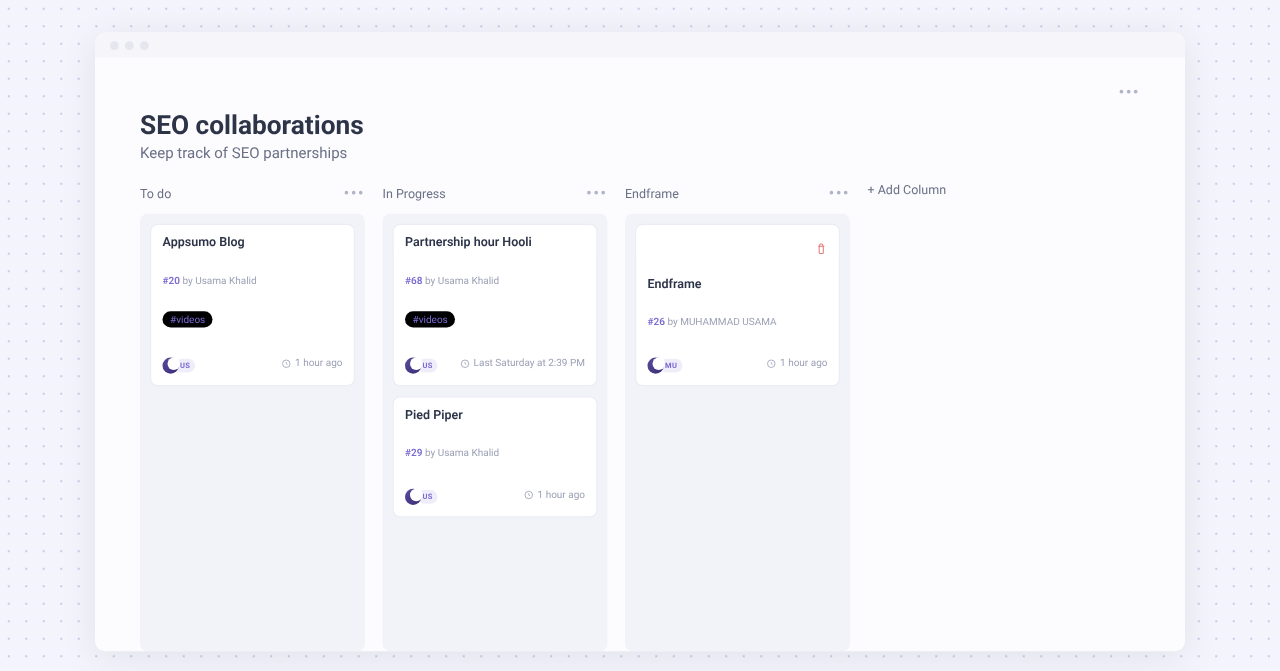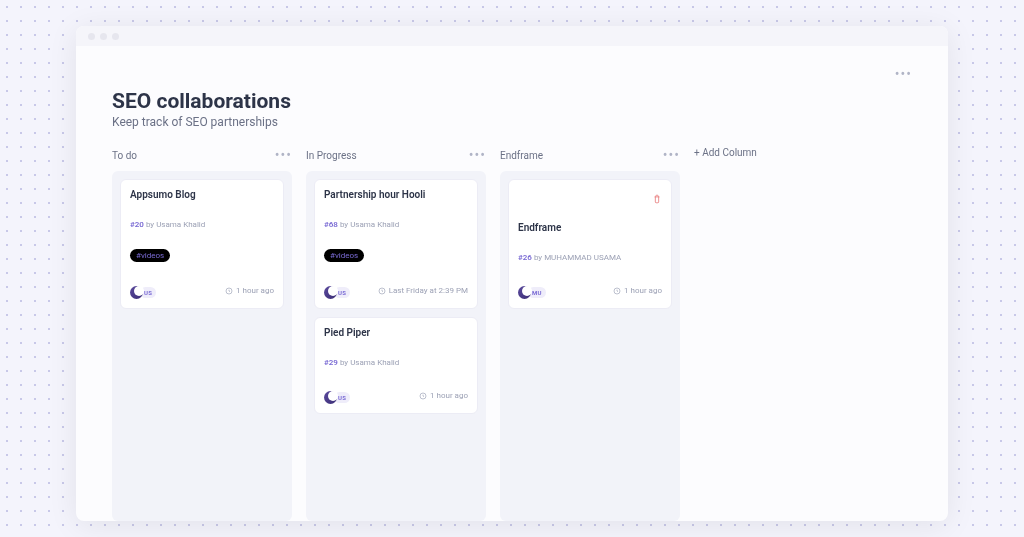--- a/index.html
+++ b/index.html
@@ -235,21 +235,21 @@
               <div class="card-footer">
                 <div class="avatars">
                   <span class="moon"></span>
                   <span class="avatar-pill">US</span>
                 </div>
                 <div class="timestamp">
                   <svg viewBox="0 0 24 24">
                     <circle cx="12" cy="12" r="9"></circle>
                     <path d="M12 8v4l3 2"></path>
                   </svg>
-                  <span>Last Friday at 2:39 PM</span>
+                  <span>Last Saturday at 2:39 PM</span>
                 </div>
               </div>
             </div>
             <div class="card">
               <div class="card-title">Pied Piper</div>
               <div class="card-meta"><span class="issue-no">#29</span> <span>by</span> <span>Usama Khalid</span></div>
               <div class="card-footer">
                 <div class="avatars">
                   <span class="moon"></span>
                   <span class="avatar-pill">US</span>

